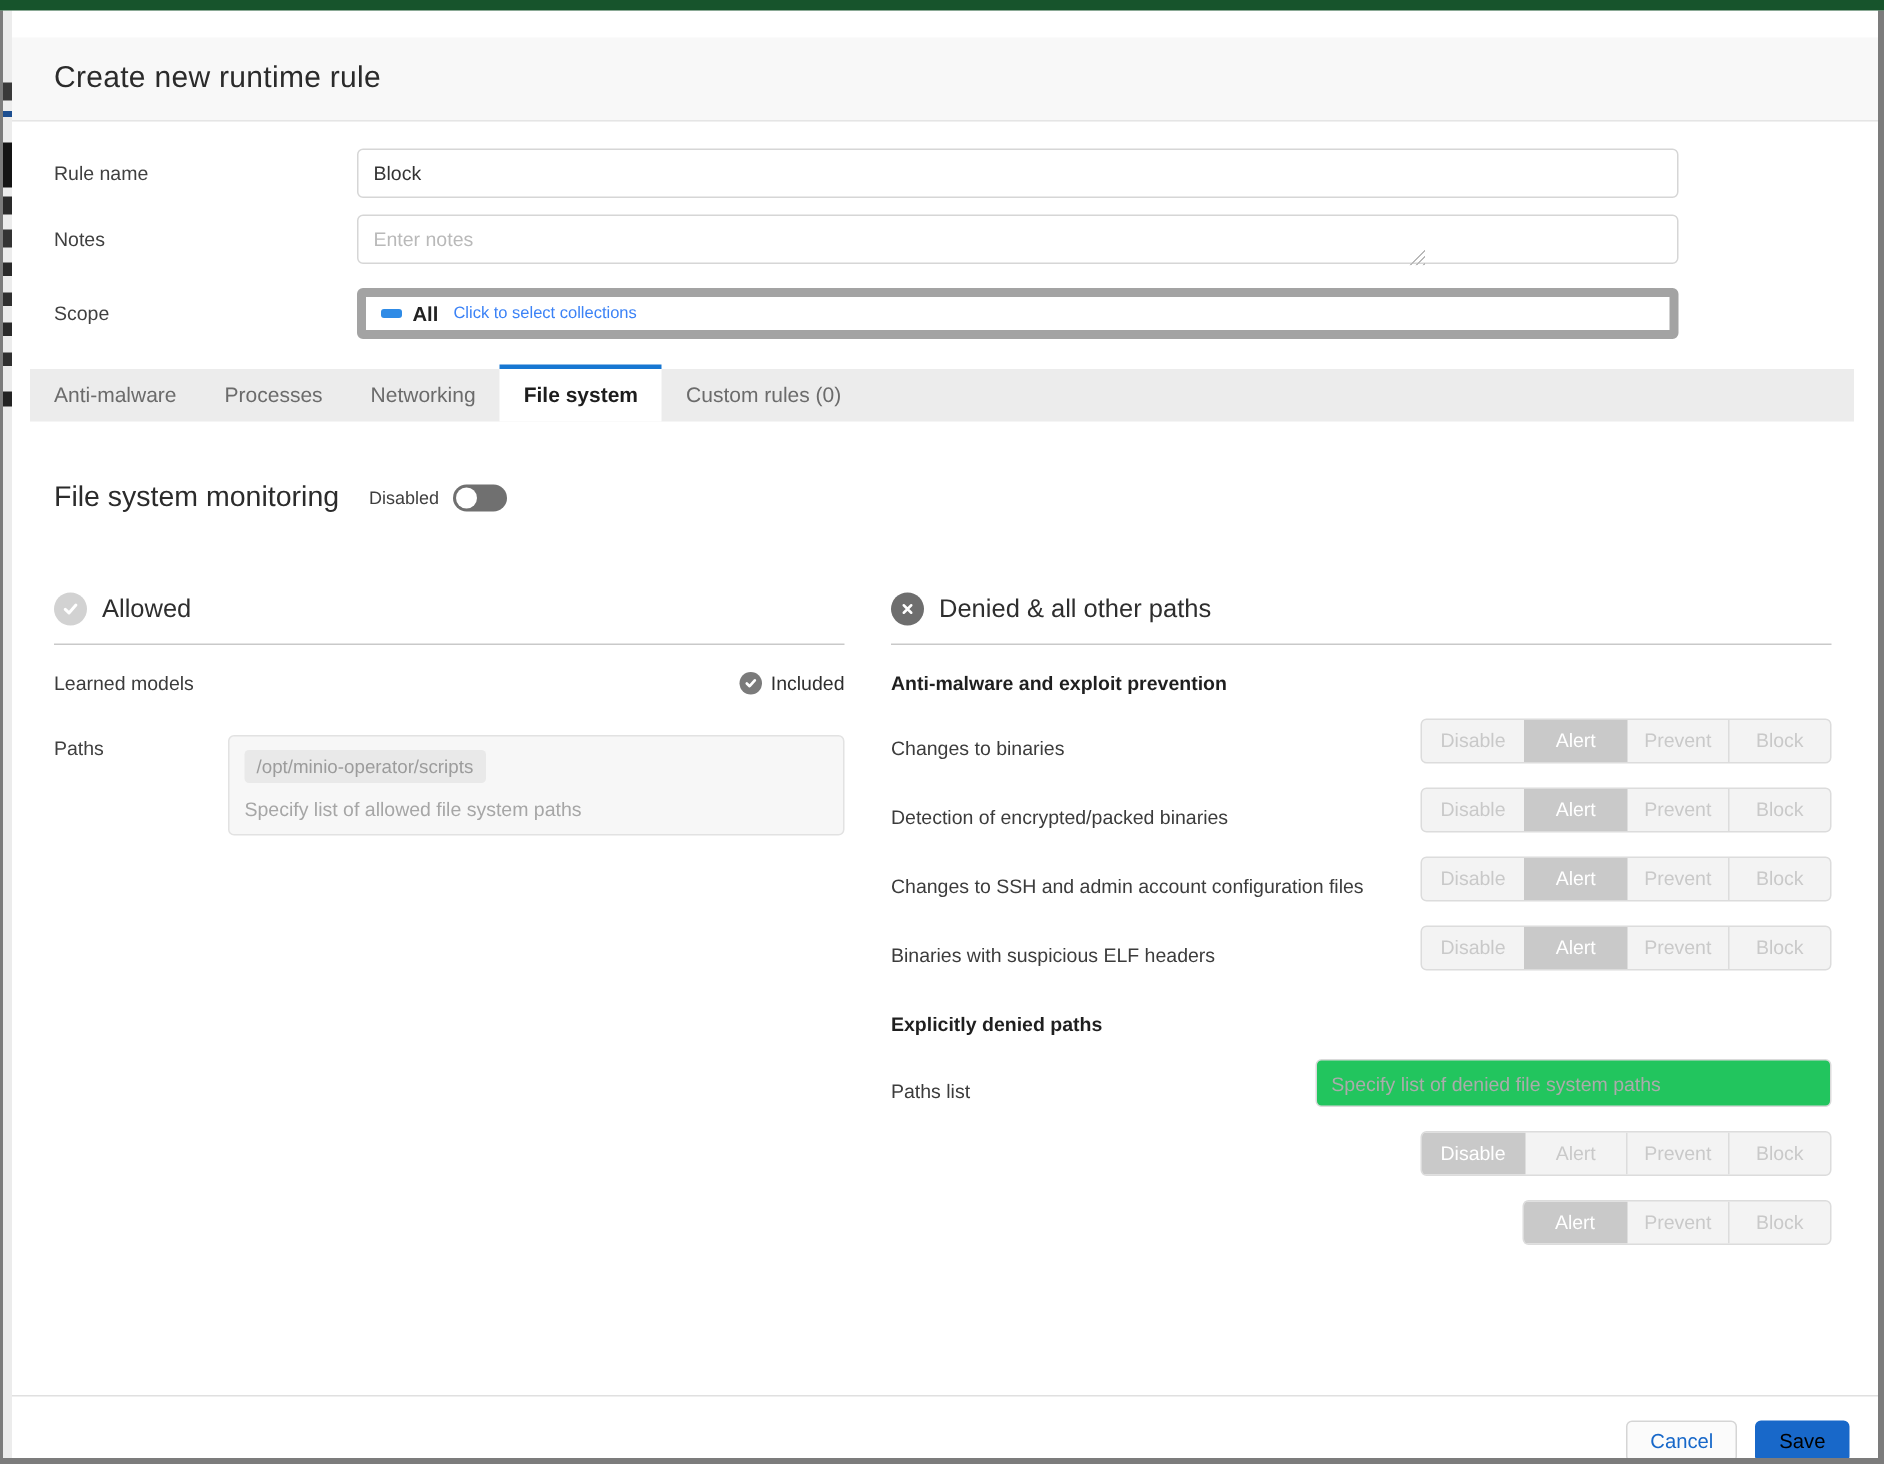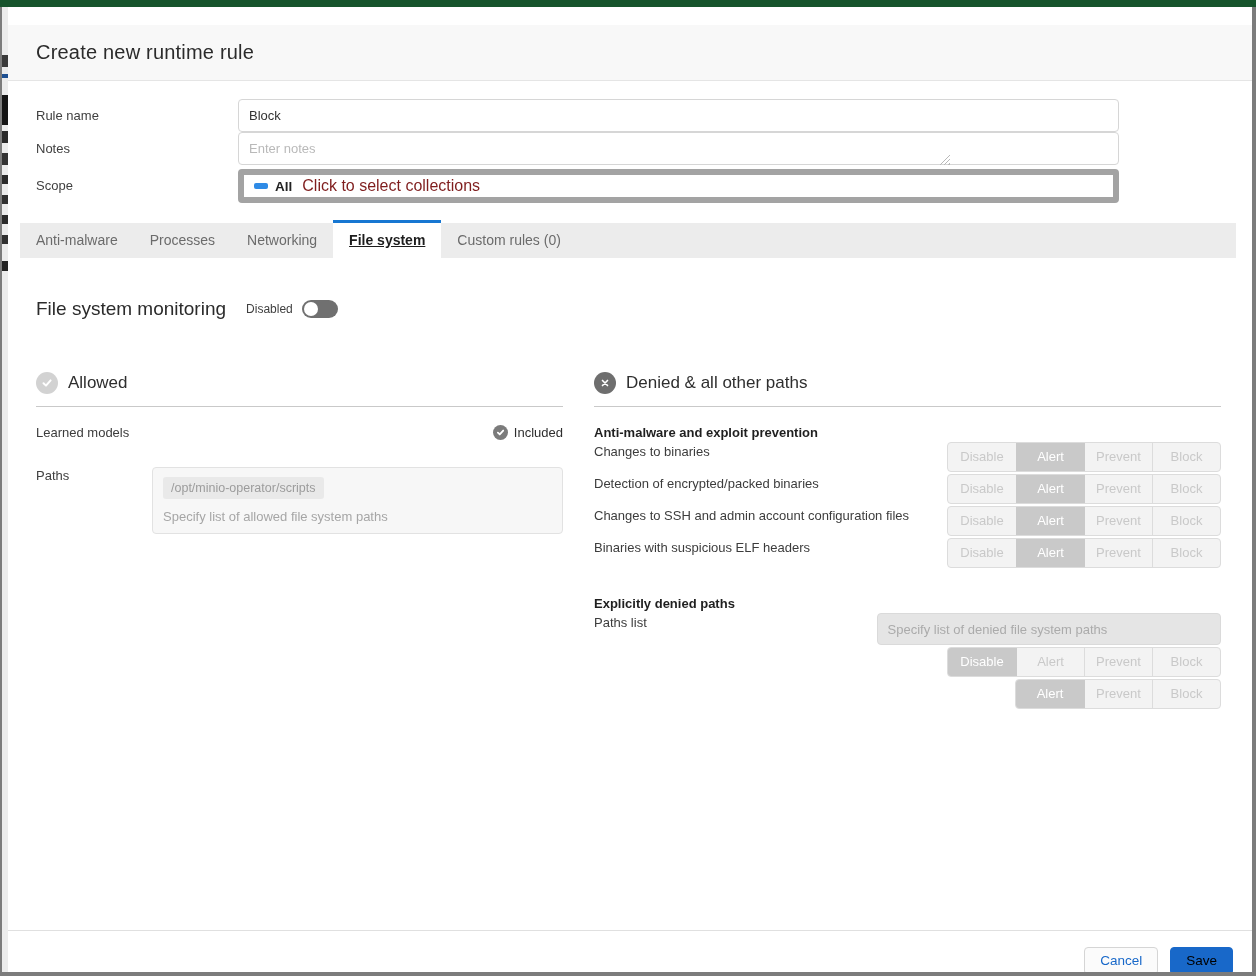--- a/index.html
+++ b/index.html
@@ -18,39 +18,39 @@
   .peek-strip { position: absolute; left: 2px; top: 7px; bottom: 4px; width: 6px; background: #ececec; z-index: 20; overflow: hidden; }
   .peek-strip .frag { position: absolute; left: 0; width: 6px; }
 
   
   .modal { position: absolute; left: 8px; top: 25px; width: 1244px; height: 965px; background: #fff; z-index: 22; }
   .modal-header { height: 56px; background: #f8f8f8; border-bottom: 1px solid #e5e5e5; display: flex; align-items: center; padding-left: 28px; }
   .modal-title { font-size: 20px; color: #2b2b2b; letter-spacing: .2px; }
 
   
   .form-area { padding: 18px 28px 0 28px; }
-  .form-row { display: flex; align-items: flex-start; }
+  .form-row { display: flex; align-items: flex-start; margin-bottom: 11px; }
   .form-label { width: 202px; font-size: 13px; color: #404040; line-height: 33px; }
   .text-input { width: 881px; height: 33px; border: 1px solid #d6d6d6; border-radius: 4px; font-family: "Liberation Sans", sans-serif; font-size: 13px; color: #333; padding: 0 10px; outline: none; background: #fff; }
   .text-input::placeholder { color: #b9b9b9; }
   .notes-wrap { position: relative; width: 715px; }
   .notes-area { width: 881px; height: 33px; border: 1px solid #d6d6d6; border-radius: 4px; font-family: "Liberation Sans", sans-serif; font-size: 13px; color: #333; padding: 8px 10px; resize: none; outline: none; background: #fff; }
   .notes-area::placeholder { color: #b9b9b9; }
   .resize-grip { position: absolute; right: 3px; bottom: 4px; width: 11px; height: 11px;
     background: repeating-linear-gradient(135deg, transparent 0 2px, #b9b9b9 2px 3px); 
     clip-path: polygon(100% 0, 100% 100%, 0 100%); }
   .scope-box { width: 881px; height: 34px; border: 6px solid #a3a3a3; border-radius: 4px; display: flex; align-items: center; padding: 0 10px; background: #fff; cursor: text; }
   .scope-chip-icon { display: inline-block; width: 14px; height: 6px; border-radius: 2px; background: #2f8be6; margin-right: 7px; }
   .scope-chip-label { font-size: 13.5px; font-weight: bold; color: #222; margin-right: 10px; }
-  .scope-placeholder { font-size: 16px; color: #7f1d1d; }
+  .scope-placeholder { font-size: 11px; color: #3b82f6; }
 
   
   .tab-bar { margin: 20px 0 0 12px; width: 1216px; height: 35px; background: #ececec; display: flex; }
   .tab { padding: 0 16px; line-height: 35px; font-size: 14px; color: #6b6b6b; cursor: pointer; white-space: nowrap; }
-  .tab.active { background: #ffffff; color: #1d1d1d; font-weight: bold; position: relative; text-decoration: underline; }
+  .tab.active { background: #ffffff; color: #1d1d1d; font-weight: bold; position: relative; }
   .tab.active::before { content: ""; position: absolute; top: -3px; left: 0; right: 0; height: 3px; background: #1777d2; }
 
   
   .monitor-row { display: flex; align-items: center; margin: 40px 0 0 28px; }
   .monitor-title { font-size: 19px; color: #2b2b2b; }
   .monitor-state { font-size: 12px; color: #3f3f3f; margin-left: 20px; margin-right: 9px; }
   .toggle { width: 36px; height: 18px; border-radius: 9px; background: #707070; position: relative; cursor: pointer; }
   .toggle .knob { position: absolute; left: 2px; top: 2px; width: 14px; height: 14px; border-radius: 50%; background: #fff; }
 
   
@@ -71,29 +71,29 @@
 
   .paths-row { display: flex; margin-top: 27px; }
   .paths-row .form-label { width: 116px; line-height: 18px; }
   .paths-box { width: 411px; min-height: 63px; background: #f7f7f7; border: 1px solid #e2e2e2; border-radius: 4px; padding: 9px 10px; cursor: text; }
   .path-chip { display: inline-block; background: #e9e9e9; border-radius: 3px; padding: 4px 8px; font-size: 12.5px; color: #9c9c9c; }
   .paths-box .ph { display: block; margin-top: 10px; font-size: 13px; color: #a6a6a6; }
 
   .bold-sub { font-size: 13px; font-weight: bold; color: #1f1f1f; }
   .mt18 { margin-top: 18px; } .mt28 { margin-top: 28px; } .mt26 { margin-top: 26px; }
   .mt22 { margin-top: 22px; } .mt34 { margin-top: 34px; }
-  .effect-row { display: flex; align-items: flex-start; margin-top: 2px; }
+  .effect-row { display: flex; align-items: flex-end; margin-top: 16px; }
   .effect-row .plain-label { flex: 0 1 340px; line-height: 1.55; }
   .seg-group { margin-left: auto; display: flex; border: 1px solid #dcdcdc; border-radius: 4px; overflow: hidden; background: #f3f3f3; height: 30px; flex: none; }
   .seg { width: 68px; height: 28px; line-height: 28px; text-align: center; font-size: 13px; color: #c9c9c9; background: transparent; border: none; border-left: 1px solid #dcdcdc; font-family: "Liberation Sans", sans-serif; cursor: pointer; padding: 0; }
   .seg:first-child { border-left: none; }
   .seg.selected { background: #c9c9c9; color: #ffffff; border-left-color: #c9c9c9; }
   .seg.selected + .seg { border-left-color: #c9c9c9; }
 
-  .denied-input { width: 410px; height: 32px; margin-left: auto; background: #e5e5e5; border: 1px solid #dadada; border-radius: 4px; font-family: "Liberation Sans", sans-serif; font-size: 13px; color: #555; padding: 0 10px; outline: none; }
+  .denied-input { width: 410px; height: 32px; margin-left: auto; background: #22c55e; border: 1px solid #dadada; border-radius: 4px; font-family: "Liberation Sans", sans-serif; font-size: 13px; color: #555; padding: 0 10px; outline: none; }
   .denied-input::placeholder { color: #ababab; }
 
   
   .footer { position: absolute; left: 0; right: 0; bottom: 0; height: 60px; border-top: 1px solid #e0e0e0; background: #fff; display: flex; align-items: center; justify-content: flex-end; padding-right: 19px; }
   .btn { height: 28px; border-radius: 4px; font-family: "Liberation Sans", sans-serif; font-size: 13.5px; cursor: pointer; }
   .btn-cancel { padding: 0 15px; background: #fbfbfb; border: 1px solid #d5d5d5; color: #1868c9; margin-right: 12px; }
   .btn-save { padding: 0 15px; background: #1868c9; border: 1px solid #1868c9; color: #000000; }
 </style>
 </head>
 <body>

